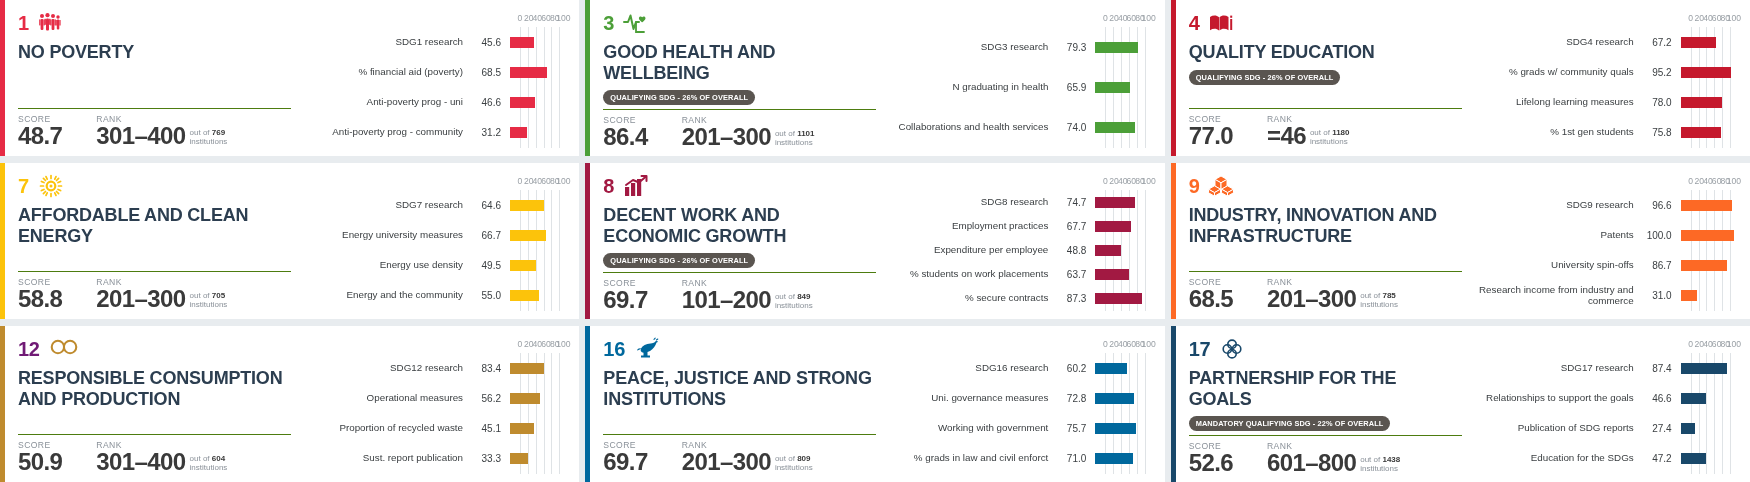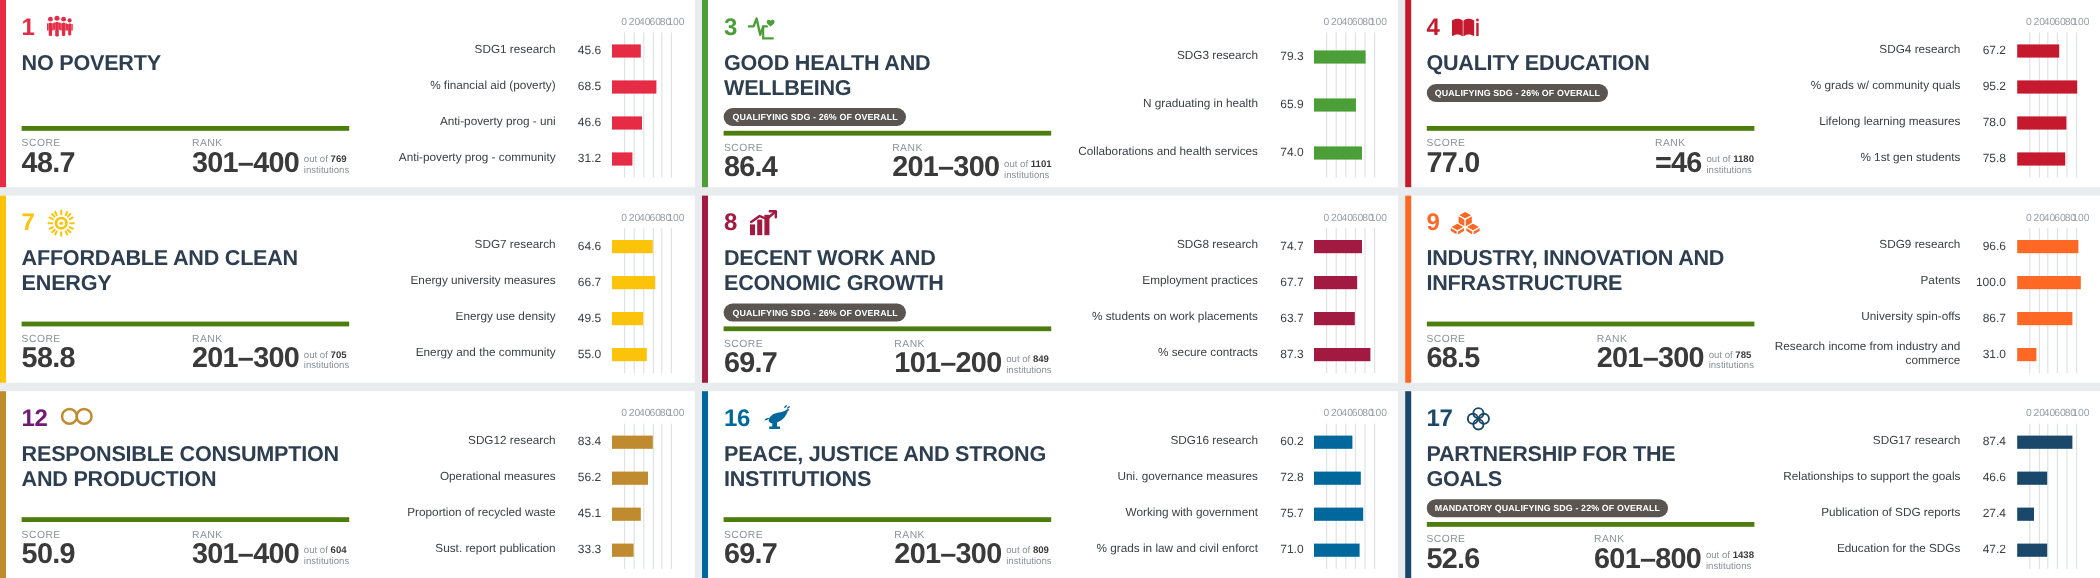--- a/index.html
+++ b/index.html
@@ -65,26 +65,25 @@
     color: #fff;
     font-size: 7.4px;
     font-weight: bold;
     letter-spacing: 0.1px;
     padding: 3px 7px 3px 7px;
     border-radius: 9px;
     white-space: nowrap;
   }
   .spacer { flex: 1 1 auto; min-height: 4px; }
   .score-block {
-    border-top: 4px solid #4d7c0f;
+    border-top: 1px solid #4d7c0f;
     padding-top: 5px;
     display: flex;
     align-items: flex-end;
-    gap: 0px;
-    justify-content: space-between;
+    gap: 16px;
   }
   .score-col { display: flex; flex-direction: column; margin-right: 18px; }
   .rank-col { display: flex; flex-direction: column; }
   .lbl {
     font-size: 8.6px;
     color: #8a9199;
     letter-spacing: 0.4px;
     line-height: 1.2;
     margin-bottom: 1px;
   }
@@ -596,20 +595,27 @@
                 </div>
               </div>
               <div class="metric-row">
                 <div class="m-label">Employment practices</div>
                 <div class="m-value">67.7</div>
                 <div class="bar-wrap">
                   <div class="bar" style="background: rgb(162, 25, 66); width: 67.7%;"></div>
                 </div>
               </div>
               <div class="metric-row">
+                <div class="m-label">Expenditure per employee</div>
+                <div class="m-value">48.8</div>
+                <div class="bar-wrap">
+                  <div class="bar" style="background: rgb(162, 25, 66); width: 48.8%;"></div>
+                </div>
+              </div>
+              <div class="metric-row">
                 <div class="m-label">% students on work placements</div>
                 <div class="m-value">63.7</div>
                 <div class="bar-wrap">
                   <div class="bar" style="background: rgb(162, 25, 66); width: 63.7%;"></div>
                 </div>
               </div>
               <div class="metric-row">
                 <div class="m-label">% secure contracts</div>
                 <div class="m-value">87.3</div>
                 <div class="bar-wrap">

